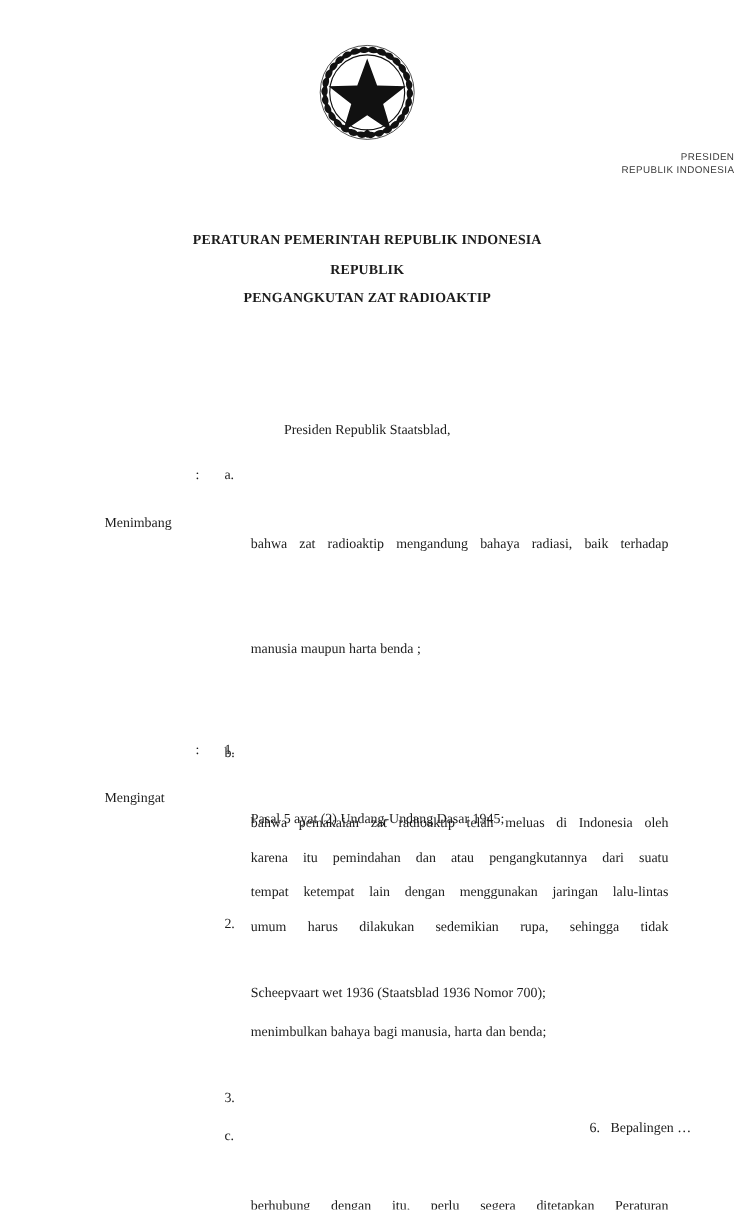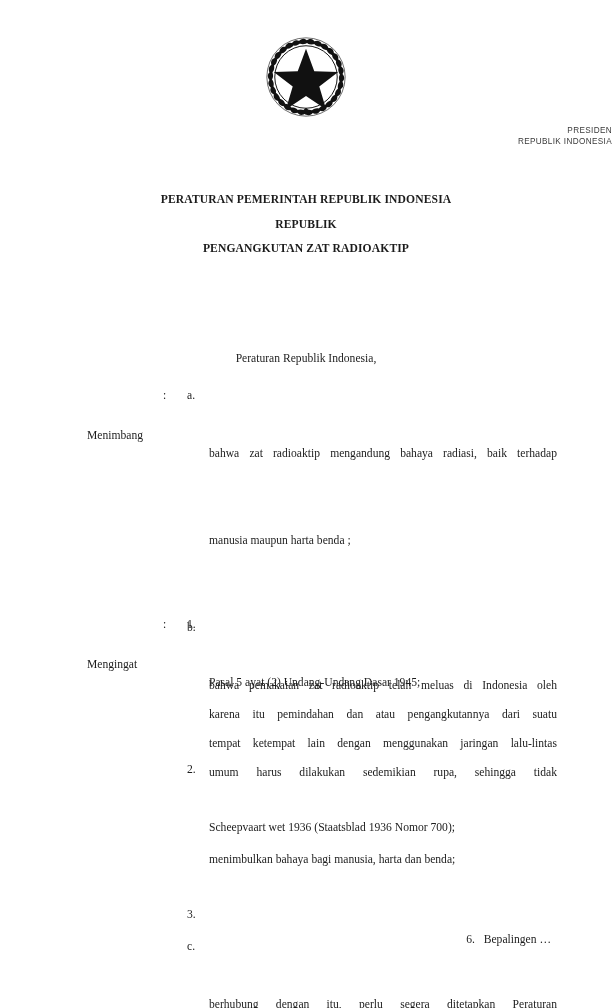--- a/index.html
+++ b/index.html
@@ -130,21 +130,21 @@
     white-space: pre-wrap;
   }
 
   
   .catchword {
     position: absolute;
     top: 933px;
     left: 0;
     width: 612px;
     text-align: right;
-    padding-right: 61px;
+    padding-right: 36px;
     box-sizing: border-box;
     font-size: 11.6px;
     white-space: pre;
   }
 </style>
 </head>
 <body>
 
 <div class="page">
 
@@ -263,21 +263,21 @@
       <div>REPUBLIK INDONESIA</div>
     </div>
   </div>
 
   <div class="title-block">
     <div>PERATURAN PEMERINTAH REPUBLIK INDONESIA</div>
     <div>REPUBLIK</div>
     <div>PENGANGKUTAN ZAT RADIOAKTIP</div>
   </div>
 
-  <div class="opening">Peraturan Republik Indonesia,</div>
+  <div class="opening">Presiden Republik Staatsblad,</div>
 
   <div class="section" id="sec-menimbang">
     <div class="clause-row">
       <div class="label-col">Menimbang</div>
       <div class="colon-col">:</div>
       <div class="items-col">
 
         <div class="item">
           <div class="marker">a.</div>
           <div class="item-text stretch">

